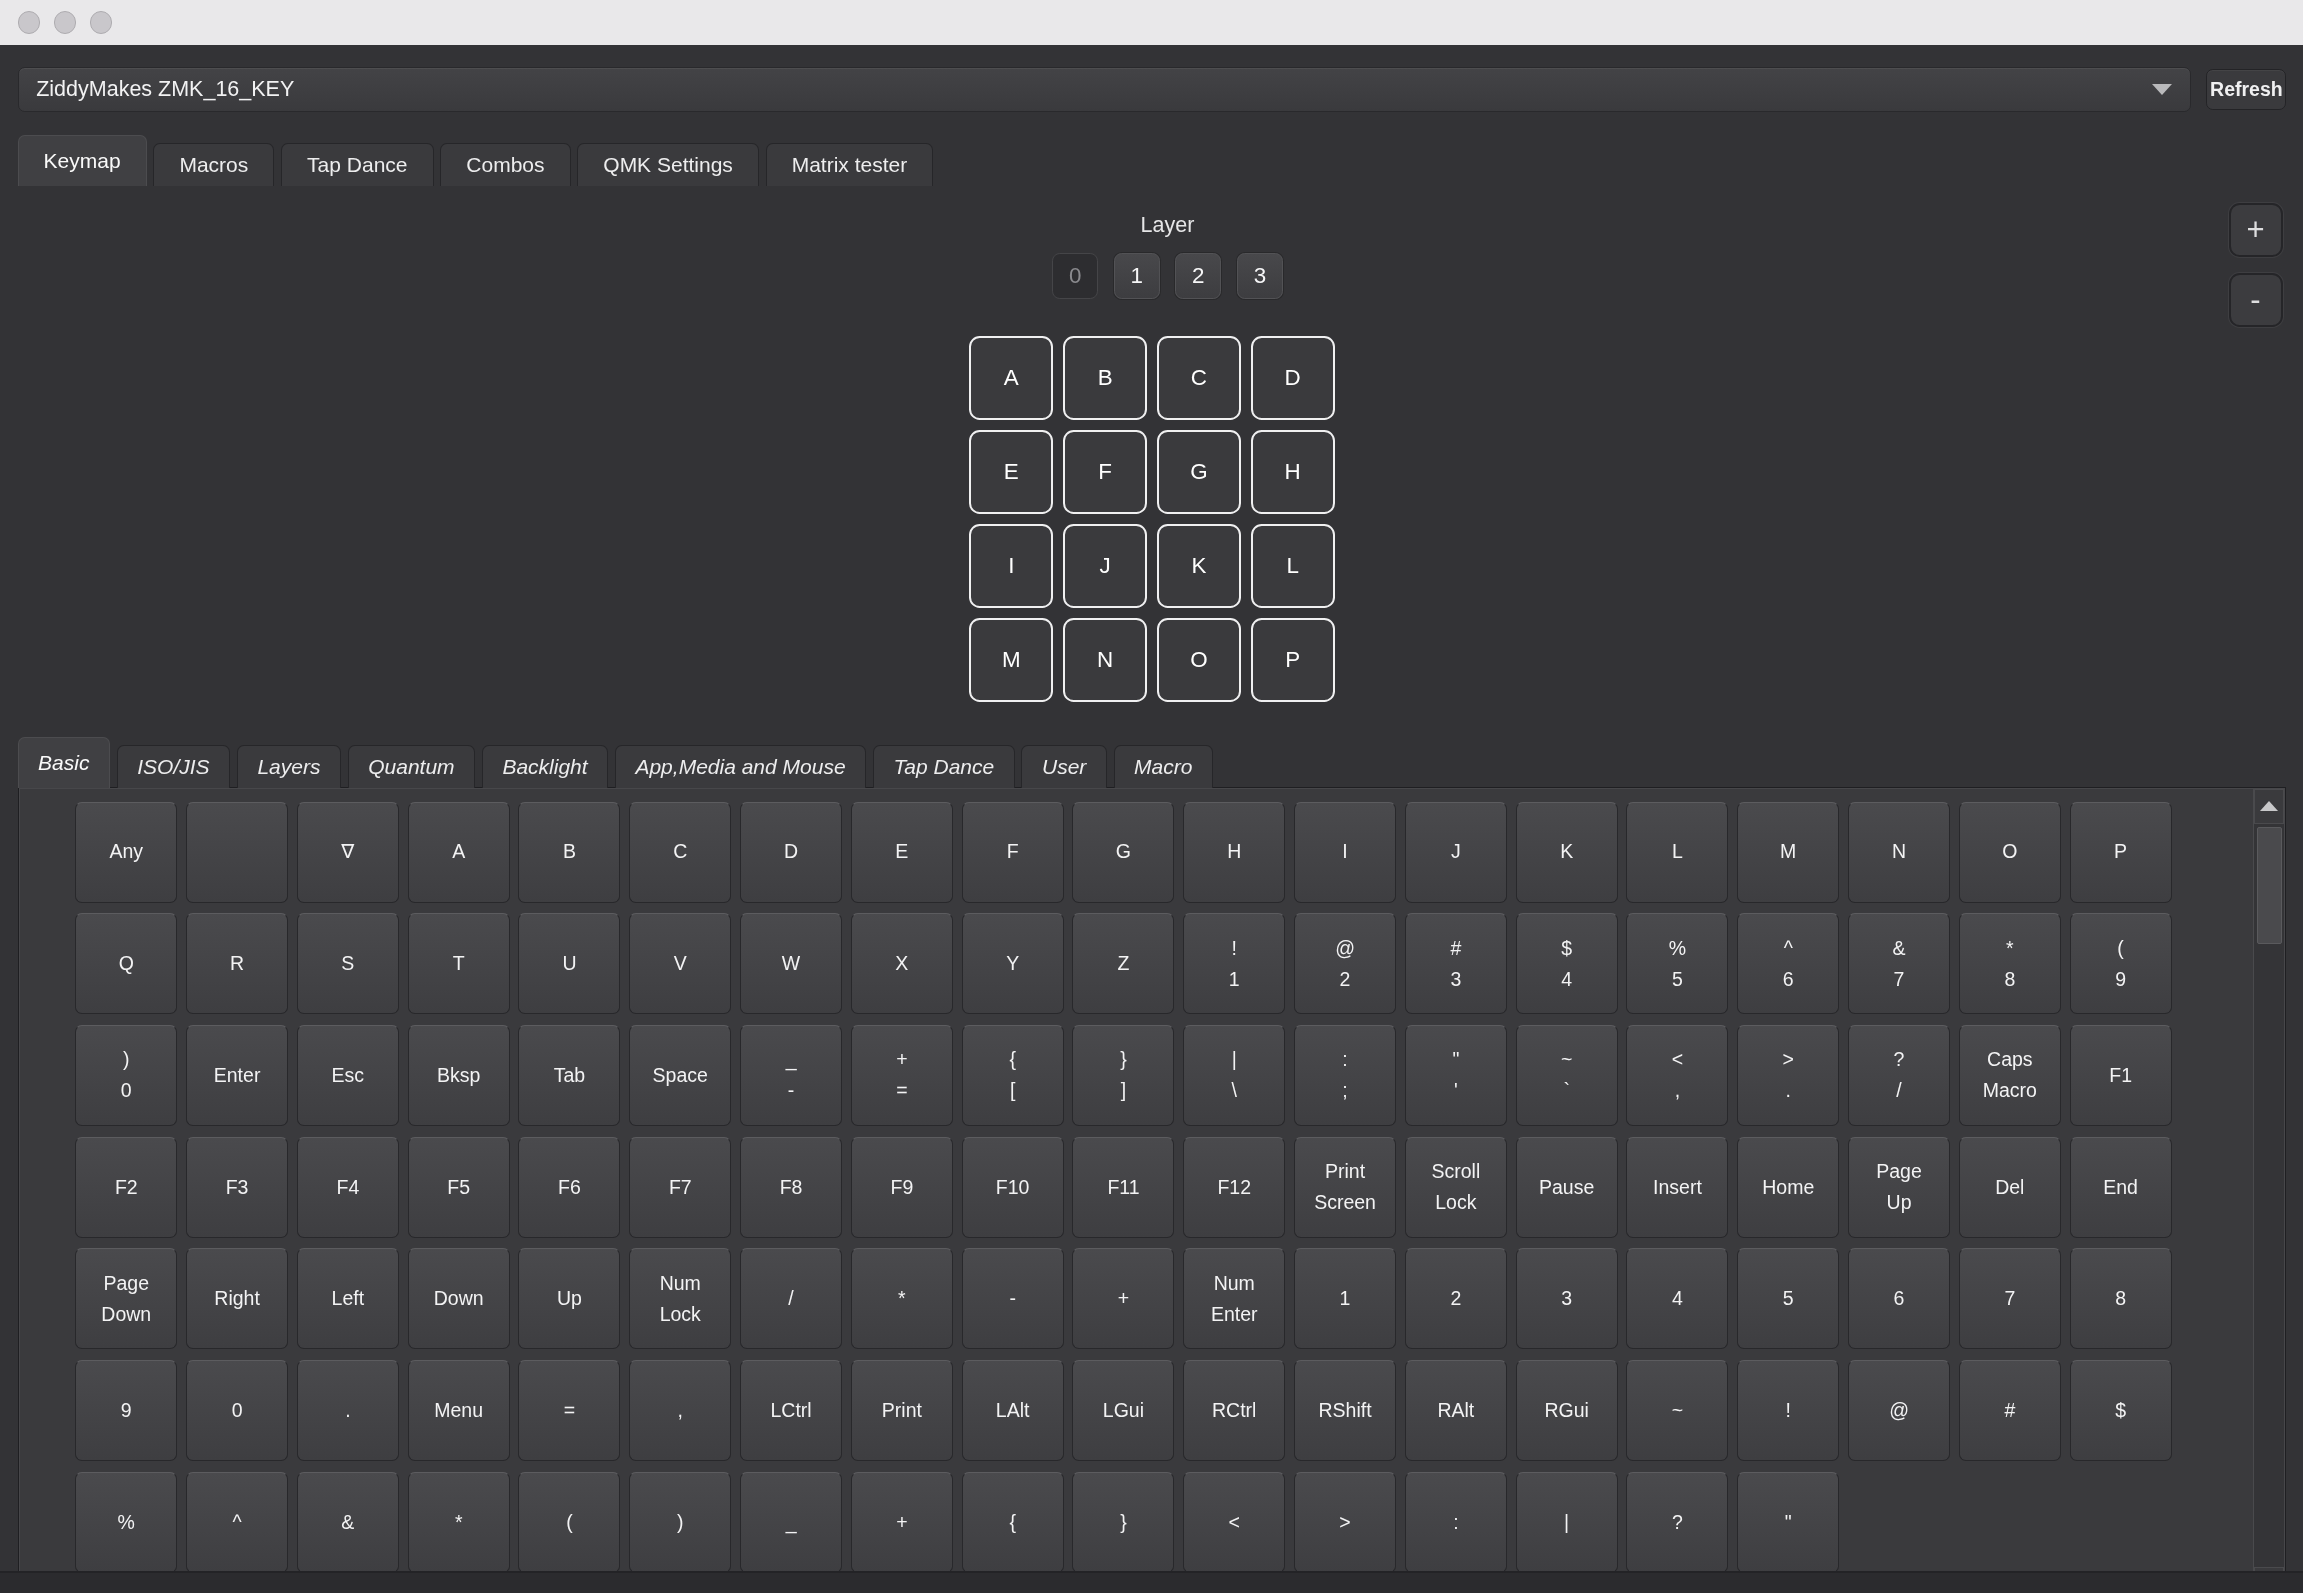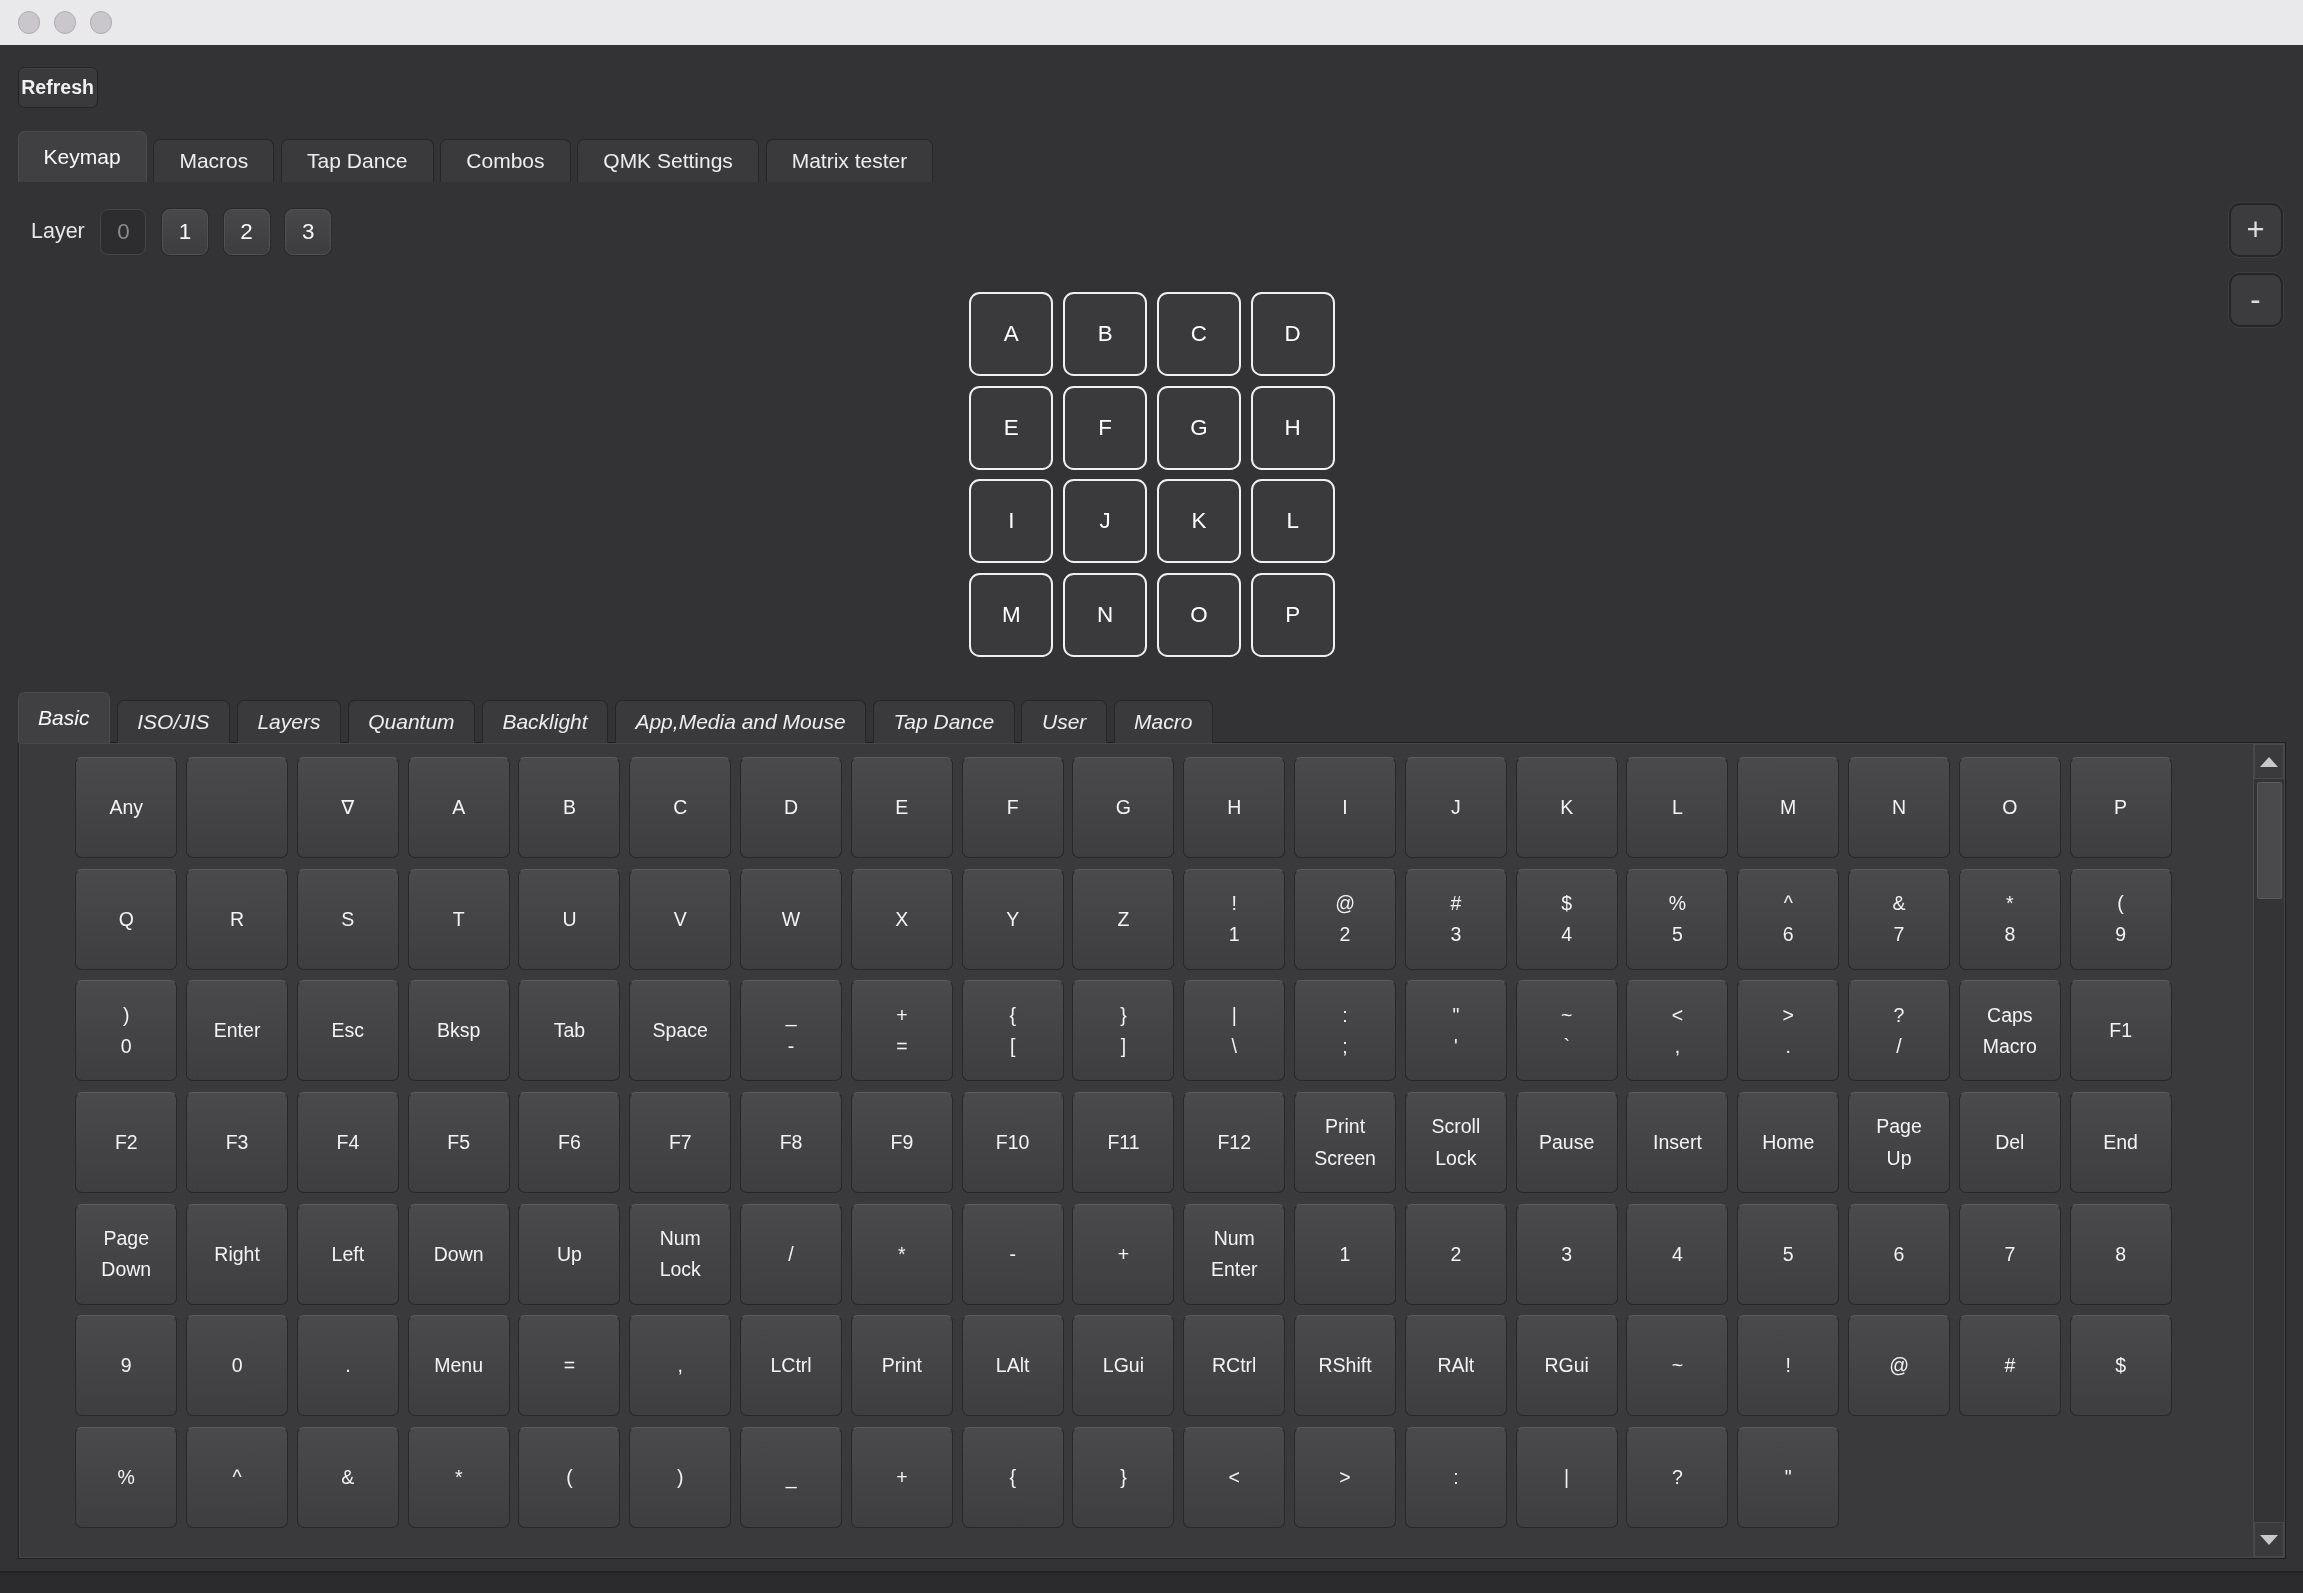--- a/index.html
+++ b/index.html
@@ -57,21 +57,21 @@
     display: flex; align-items: center; white-space: pre;
   }
   .tab.sel {
     height: 51px; background: #404043; border-color: #4c4c4f;
     color: #fafafa;
   }
   
   .layer-bar {
     display: flex; align-items: center; gap: 15.6px;
     margin: 27px 0 0 31px;
-    color: #e6e6e7; font-size: 21.5px;
+    color: #e6e6e7; font-size: 21.5px; flex-direction: column;
   }
   .layer-btn {
     width: 46px; height: 46px; border-radius: 7.8px;
     display: flex; align-items: center; justify-content: center;
     font-size: 22.4px;
   }
   .layer-btn.sel {
     background: #2d2d30; border: 1px solid #454548; color: #8a8a8e;
   }
   .layer-btn.unsel {
@@ -158,20 +158,25 @@
 </head>
 <body>
 
 <div class="titlebar">
   <span class="tb-circle"></span>
   <span class="tb-circle"></span>
   <span class="tb-circle"></span>
 </div>
 
 <div class="device-row">
+  <div class="device-select">
+    <span>ZiddyMakes ZMK_16_KEY</span>
+    <span class="grow"></span>
+    <span class="dd-arrow"></span>
+  </div>
   <div class="refresh-btn">Refresh</div>
 </div>
 
 <div class="tabbar" id="mainTabs">
     <div class="tab sel">Keymap</div>
     <div class="tab">Macros</div>
     <div class="tab">Tap Dance</div>
     <div class="tab">Combos</div>
     <div class="tab">QMK Settings</div>
     <div class="tab">Matrix tester</div>

